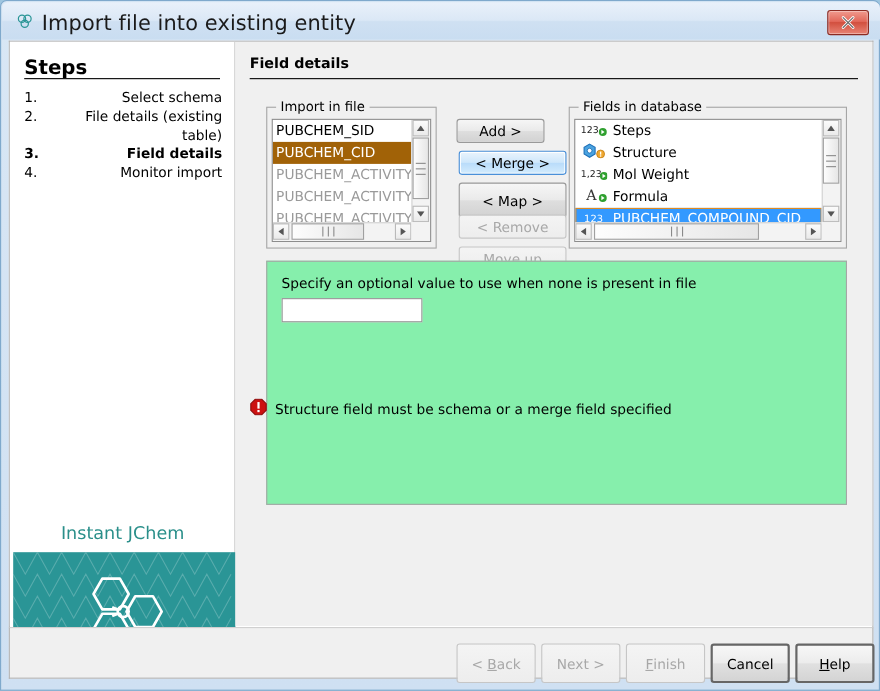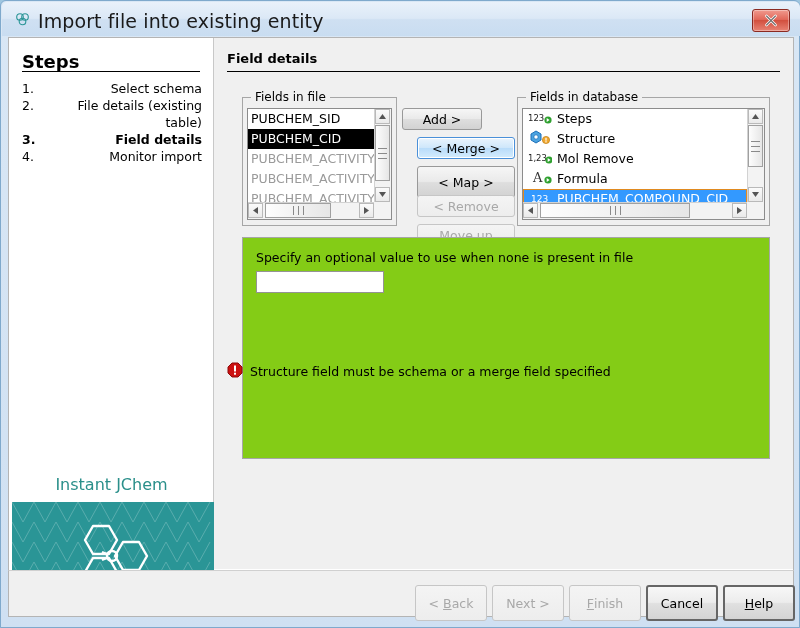--- a/index.html
+++ b/index.html
@@ -85,21 +85,21 @@
   .group-label{
     position:absolute;top:-8px;left:8px;background:#f0f0f0;padding:0 4px;font-size:12px;color:#000;
   }
   .listbox{
     position:absolute;background:#fff;border:1px solid #8c8c8c;overflow:hidden;box-sizing:border-box;
   }
   .lrow{
     height:20px;line-height:20px;padding-left:3px;font-size:12.5px;white-space:nowrap;
     overflow:hidden;box-sizing:border-box;
   }
-  .lrow.sel{background:#000000;color:#fff;}
+  .lrow.sel{background:#a16207;color:#fff;}
   .lrow.dim{color:#9a9a9a;}
   .lrow.selorange{background:#3399ff;color:#fff;outline:1px solid #e08a20;outline-offset:-1px;}
   .lrow .ic{display:inline-block;width:26px;text-align:right;margin-right:5px;vertical-align:middle;}
   
   .vscroll{
     position:absolute;top:0;right:0;width:17px;bottom:0;
     background:#f3f3f3;border-left:1px solid #d2d2d2;box-sizing:border-box;
   }
   .hscroll{
     position:absolute;left:0;right:0;bottom:0;height:17px;
@@ -128,21 +128,21 @@
     color:#a8a8a8;border-color:#c6c6c6;
     background:linear-gradient(to bottom,#f4f4f4,#ededed);cursor:default;
   }
   .btn.focus{
     border-color:#4a90d9;
     background:linear-gradient(to bottom,#eaf4fd 0%,#cfe7fb 48%,#b9dcfa 52%,#d4ecfd 100%);
     box-shadow:inset 0 0 0 1px #ffffff;
   }
   
   .optpanel{
-    position:absolute;box-sizing:border-box;border:1px solid #a6a6a6;background:#84cc16;
+    position:absolute;box-sizing:border-box;border:1px solid #a6a6a6;background:#86efac;
   }
   .opt-label{position:absolute;left:13px;top:12px;font-size:12.5px;}
   .opt-input{
     position:absolute;left:13px;top:33px;width:128px;height:22px;
     background:#fff;border:1px solid #949494;box-sizing:border-box;
     font-family:"DejaVu Sans","Liberation Sans",sans-serif;font-size:12.5px;padding:0 3px;
   }
   .err-text{font-size:12.5px;color:#000;margin-left:7px;}
   
   .bottombar{
@@ -231,21 +231,21 @@
         </span>
       </div>
     </div>
 
     <div class="content">
       <div class="content-title">Field details</div>
       <div class="content-rule"></div>
 
       <div class="group" style="left:28px;top:58px;width:155px;height:0;border:none;"></div>
       <div class="group" style="left:28px;top:59px;width:155px;height:129px;">
-        <span class="group-label">Fields in file</span>
+        <span class="group-label">Import in file</span>
       </div>
 
       <div class="listbox" style="left:33px;top:70px;width:145px;height:112px;">
         <div style="position:absolute;left:0;top:0;right:17px;bottom:17px;overflow:hidden;">
           <div class="lrow">PUBCHEM_SID</div>
           <div class="lrow sel">PUBCHEM_CID</div>
           <div class="lrow dim">PUBCHEM_ACTIVITY_O</div>
           <div class="lrow dim">PUBCHEM_ACTIVITY_S</div>
           <div class="lrow dim">PUBCHEM_ACTIVITY_UI</div>
 
@@ -280,21 +280,21 @@
           </div>
           <div class="sb-arrow" style="right:0;top:0;">
             <svg width="5" height="7" viewBox="0 0 5 7">
                 <polygon points="0,0 5,3.5 0,7" fill="#555"></polygon>
               </svg>
           </div>
         </div>
         <div style="position:absolute;right:0;bottom:0;width:17px;height:17px;background:#f3f3f3;"></div>
       </div>
 
-      <div class="btn" style="left:188px;top:70px;width:80px;height:22px;">Add &gt;</div>
+      <div class="btn" style="left:201px;top:70px;width:80px;height:22px;">Add &gt;</div>
       <div class="btn focus" style="left:203px;top:99px;width:98px;height:22px;">&lt; Merge &gt;</div>
       <div class="btn" style="left:203px;top:128px;width:98px;height:32px;">&lt; Map &gt;</div>
       <div class="btn disabled" style="left:203px;top:186px;width:98px;height:22px;">Move up</div>
       <div class="btn disabled" style="left:203px;top:157px;width:98px;height:22px;">&lt; Remove</div>
       <div class="btn disabled" style="left:203px;top:215px;width:98px;height:22px;">Move down</div>
 
       <div class="group" style="left:303px;top:59px;width:253px;height:129px;">
         <span class="group-label">Fields in database</span>
       </div>
 
@@ -320,21 +320,21 @@
                 </svg>
             </span><span>Structure</span>
           </div>
           <div class="lrow">
             <span class="ic">
               <svg width="24" height="12" viewBox="0 0 24 12">
                   <text x="0" y="9" font-size="8.5" font-family="DejaVu Sans" fill="#222">1,23</text>
                   <circle cx="21" cy="8" r="3.6" fill="#2fa02f"></circle>
                   <polygon points="19.7,6 22.6,8 19.7,10" fill="#fff"></polygon>
                 </svg>
-            </span><span>Mol Remove</span>
+            </span><span>Mol Weight</span>
           </div>
           <div class="lrow">
             <span class="ic">
               <svg width="24" height="14" viewBox="0 0 24 14">
                   <text x="5" y="12" font-size="13" font-family="DejaVu Serif" fill="#333">A</text>
                   <circle cx="20" cy="10" r="3.6" fill="#2fa02f"></circle>
                   <polygon points="18.7,8 21.6,10 18.7,12" fill="#fff"></polygon>
                 </svg>
             </span><span>Formula</span>
           </div>

